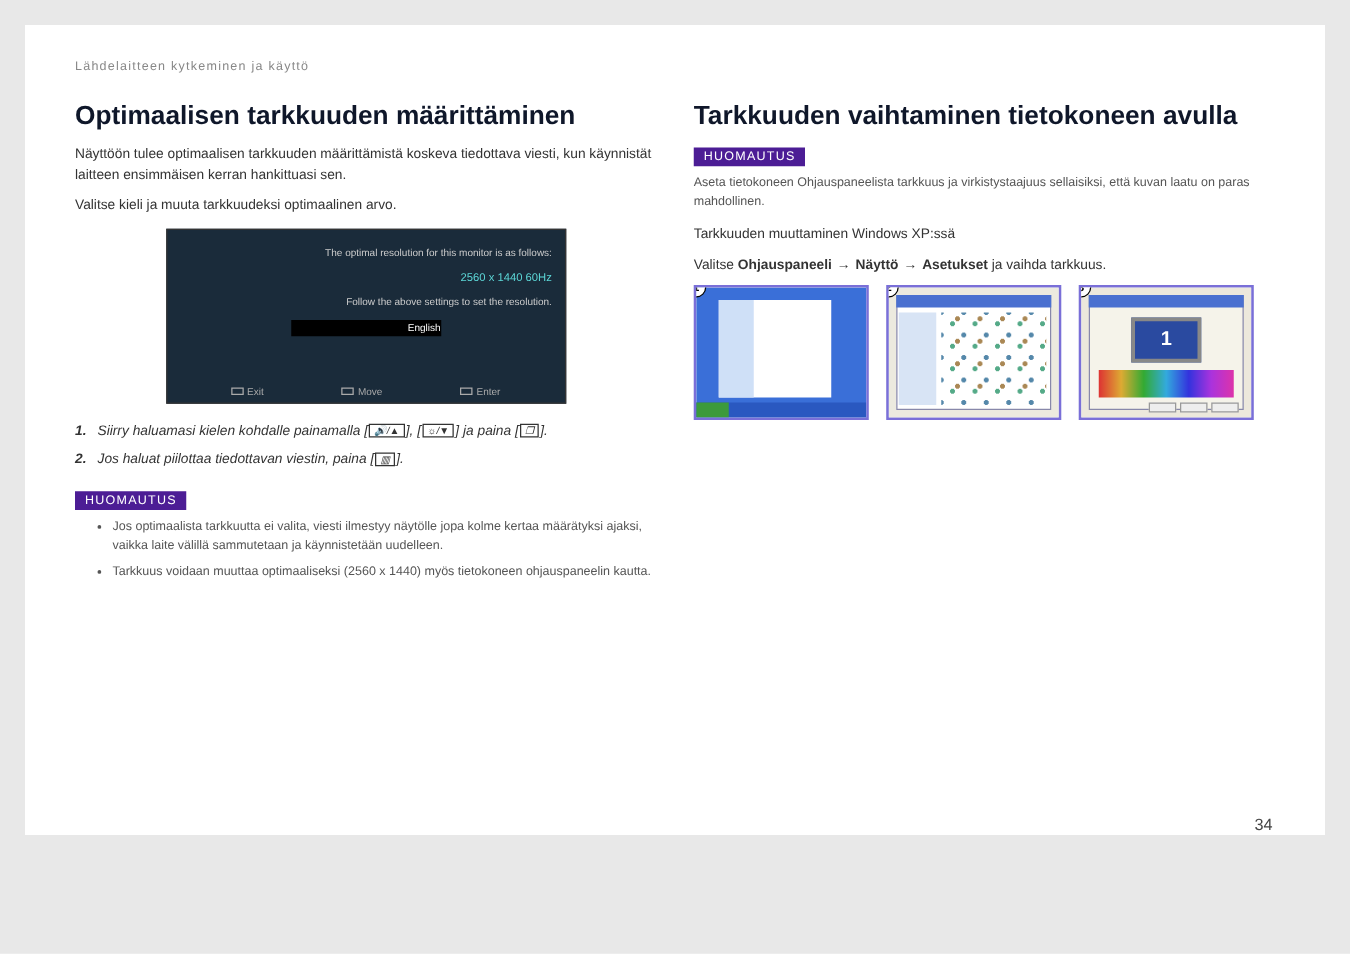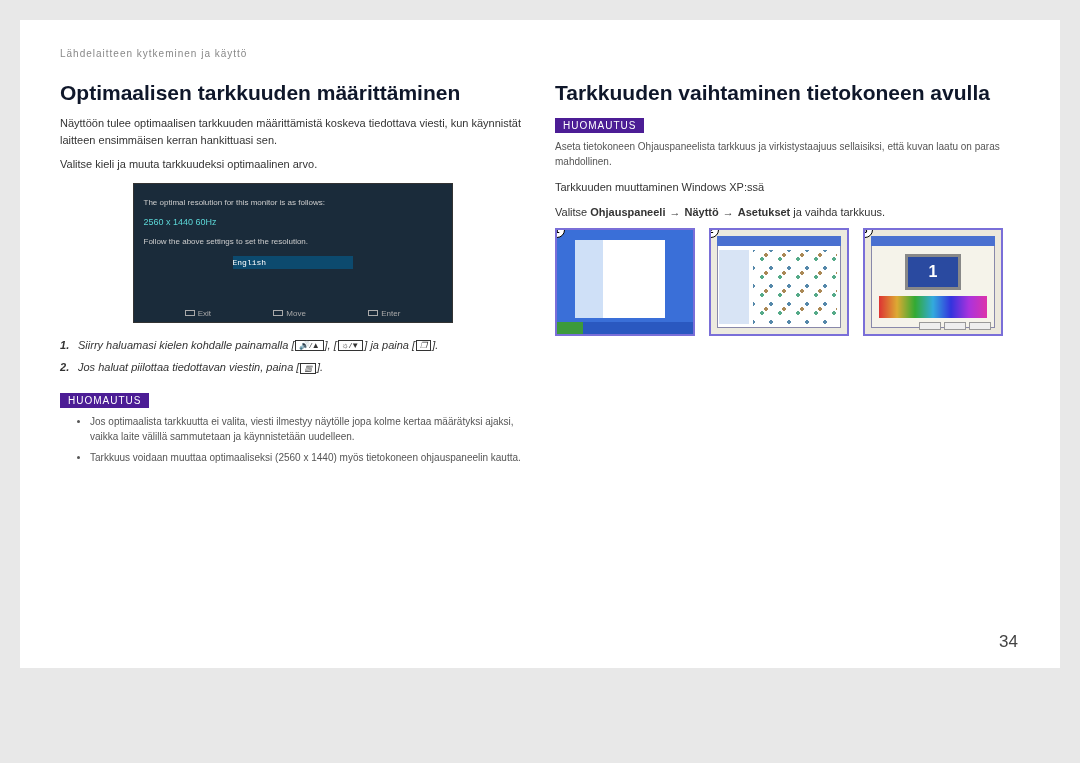--- a/index.html
+++ b/index.html
@@ -45,34 +45,33 @@
   }
   .osd-box {
     width: 320px;
     height: 140px;
     background: #1a2b3a;
     margin: 10px auto 14px auto;
     border: 1px solid #333;
     padding: 14px 10px 0 10px;
     color: #ccc;
     font-size: 8px;
-    text-align: left;
+    text-align: right;
     position: relative;
   }
   .osd-line1 { margin-bottom: 10px; }
   .osd-res { color: #5cd6d6; font-size: 9px; margin-bottom: 10px; }
   .osd-line3 { margin-bottom: 10px; }
   .osd-lang {
-    background: #0c4a6e;
+    background: #000000;
     color: #fff;
     width: 120px;
     margin: 0 auto;
     padding: 2px 0;
     font-size: 8px;
-    font-family: Liberation Mono, monospace;
   }
   .osd-footer {
     position: absolute;
     bottom: 4px;
     left: 0;
     right: 0;
     display: flex;
     justify-content: space-around;
     color: #aaa;
     font-size: 8px;
@@ -187,23 +186,23 @@
   .thumb3-win { position:absolute; left:6px; top:6px; right:6px; bottom:6px; background:#f5f3ea; border:1px solid #88a; }
   .thumb3-title { position:absolute; left:6px; top:6px; right:6px; height:10px; background:#4a70d0; }
   .thumb3-mon { position:absolute; left:40px; top:24px; width:56px; height:36px; background:#2a4aa0; border:3px solid #888; }
   .thumb3-num { color:#fff; font-size:16px; text-align:center; line-height:30px; font-weight:bold; }
   .thumb3-bars { position:absolute; left:14px; bottom:16px; right:14px; height:22px;
     background: linear-gradient(90deg,#d33,#da3,#3a3,#3ad,#33d,#a3d,#d3a); }
   .thumb3-btns { position:absolute; bottom:4px; right:10px; display:flex; gap:3px; }
   .thumb3-btn { width:22px; height:8px; background:#eee; border:1px solid #999; }
   .page-num {
     position: absolute;
-    bottom: 16px;
+    bottom: 1px;
     right: 42px;
-    font-size: 17px;
+    font-size: 13px;
     color: #444;
   }
 </style>
 </head>
 <body>
 
 <div class="page">
   <div class="breadcrumb">Lähdelaitteen kytkeminen ja käyttö</div>
 
   <div class="columns">

